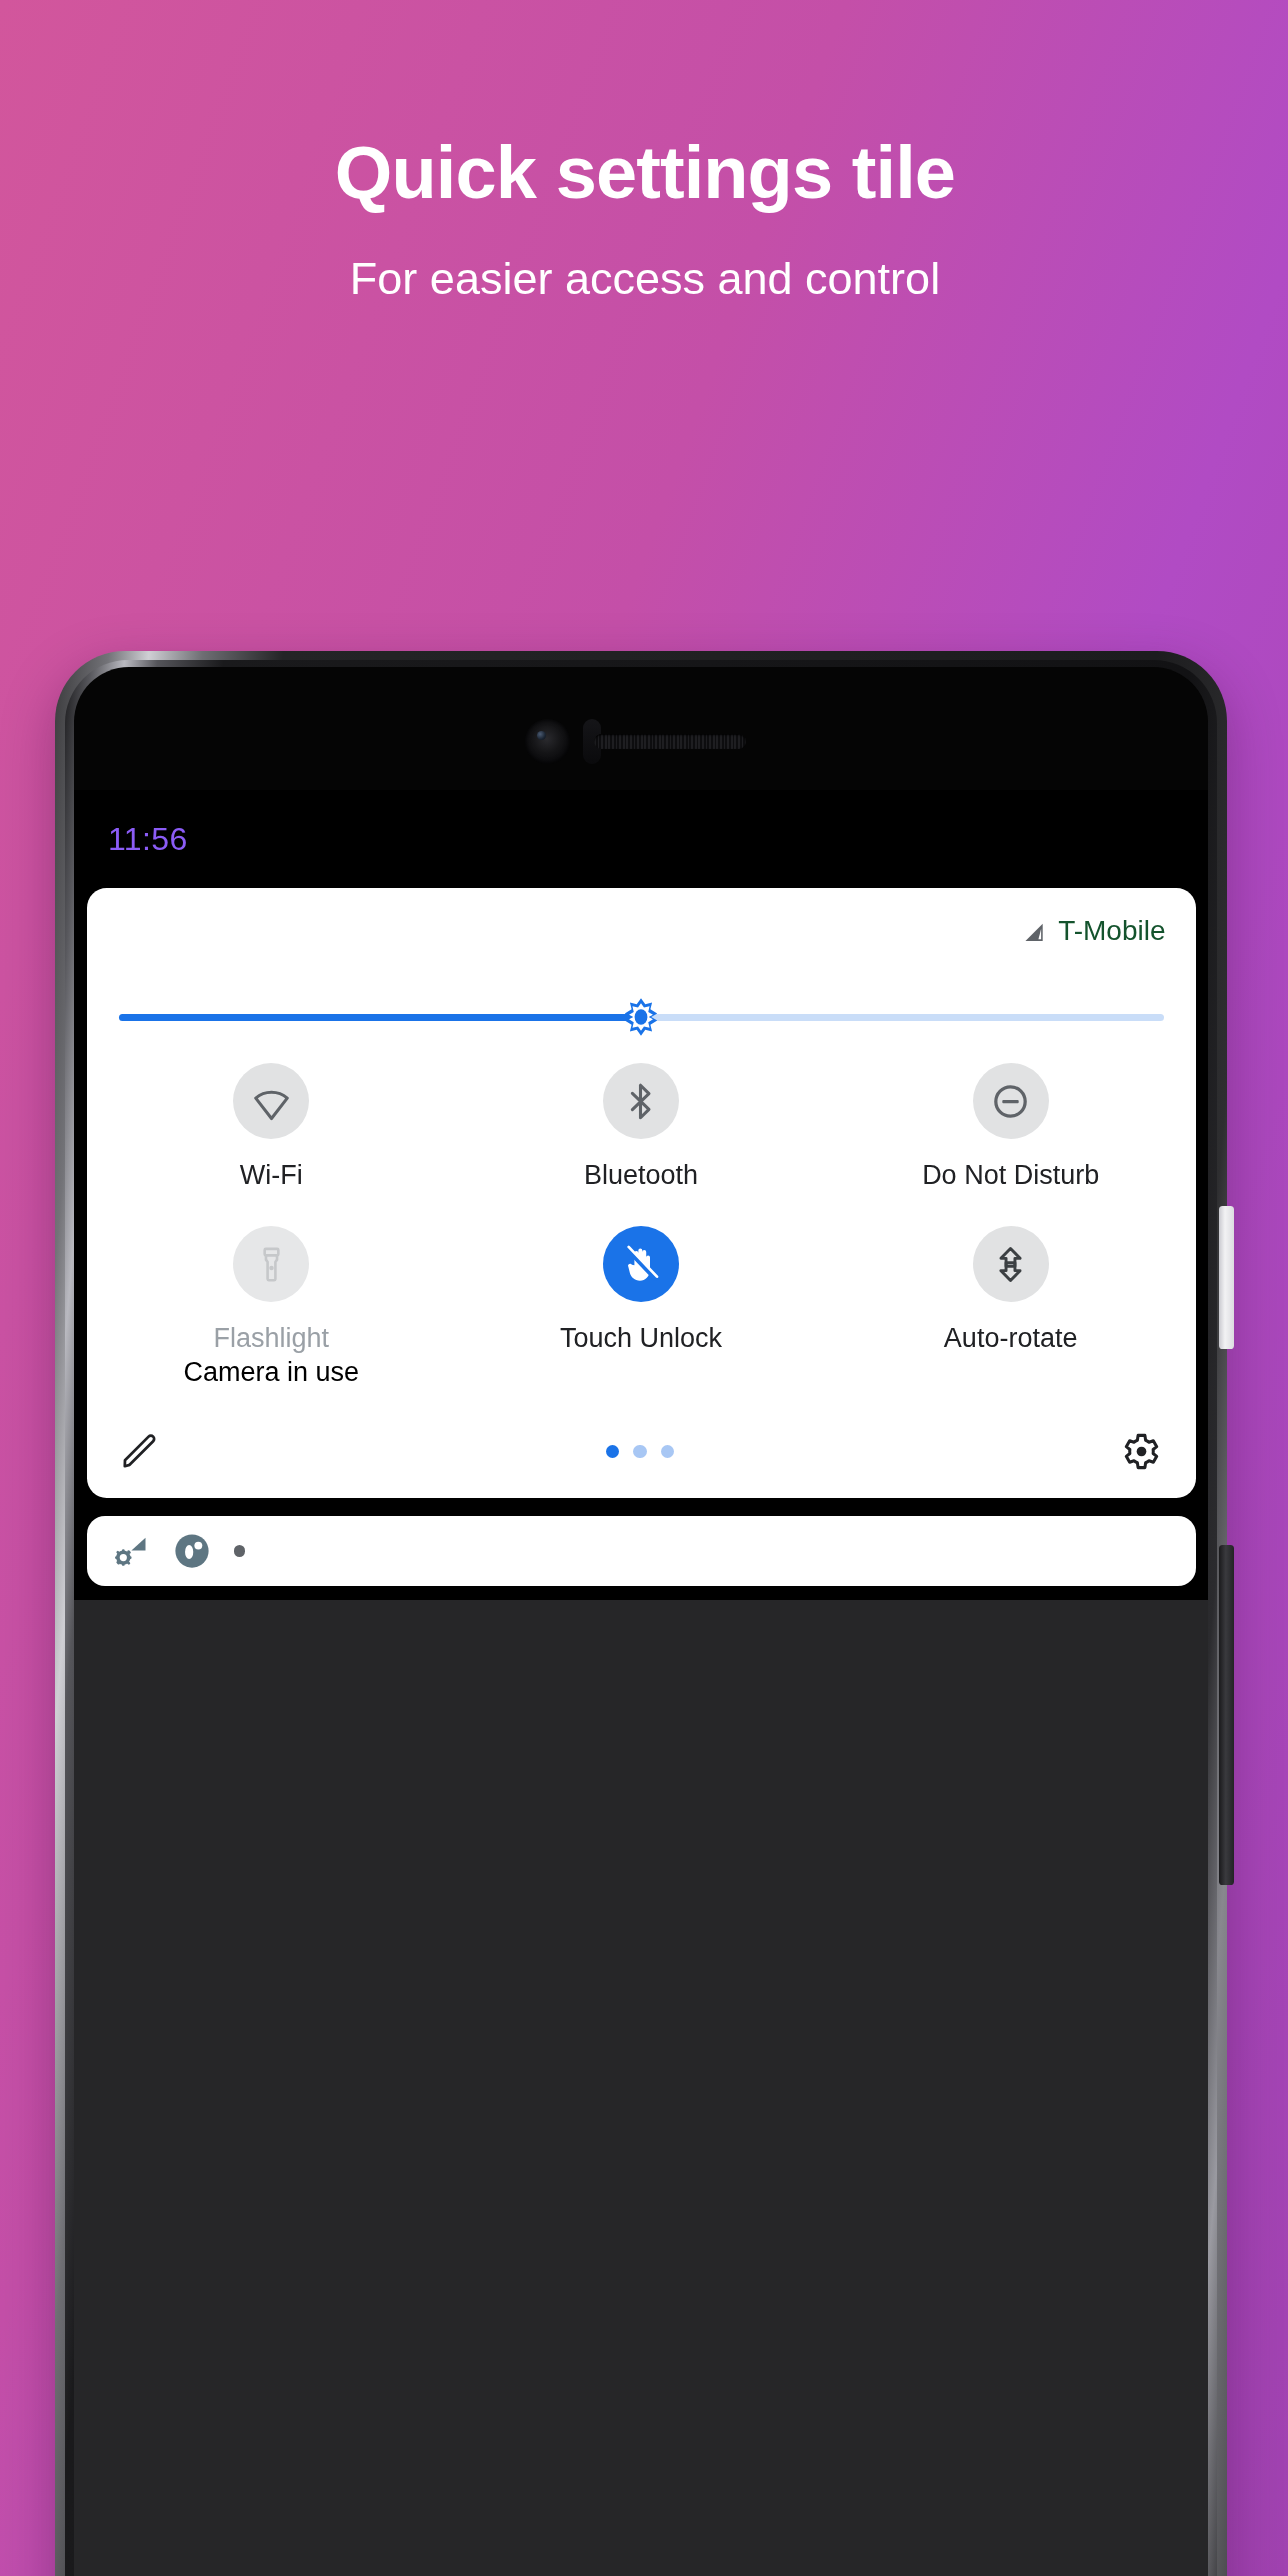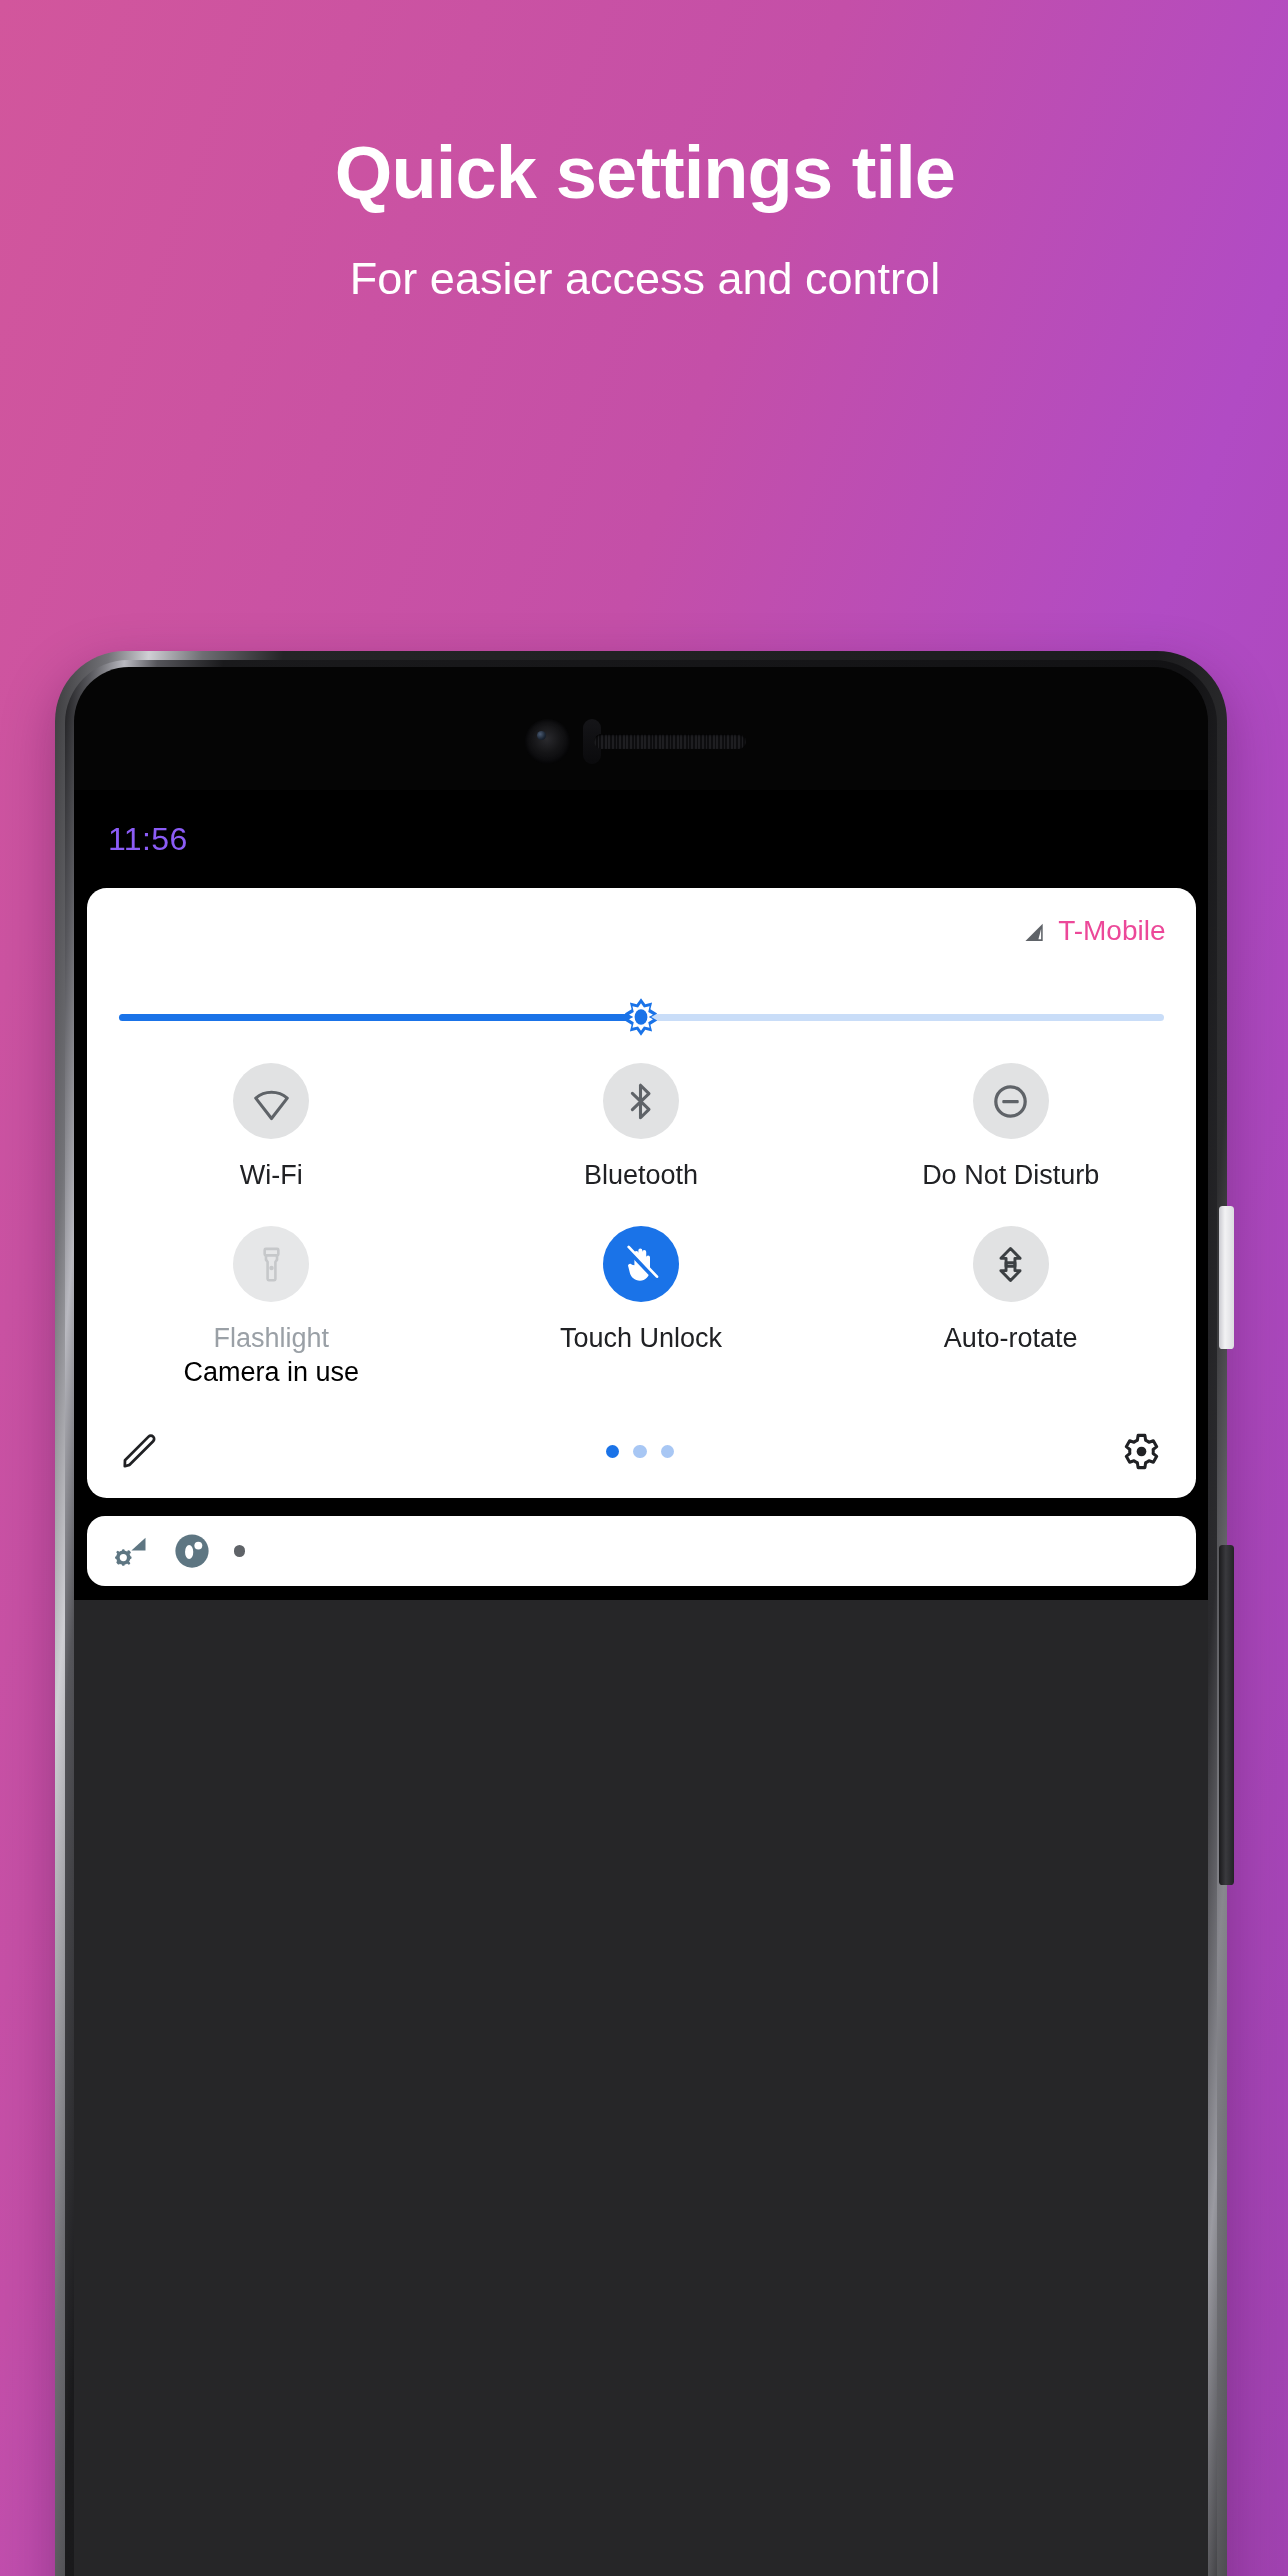--- a/index.html
+++ b/index.html
@@ -111,21 +111,21 @@
     left:12.5px; right:12.5px; top:98px;
     height:610px;
     background:#ffffff;
     border-radius:19.7px;
     box-shadow:0 1.8px 4.5px rgba(0,0,0,.2);
   }
   .qs-carrier {
     position:absolute; right:30px; top:27px;
     display:flex; align-items:center; gap:10.7px;
   }
-  .qs-carrier-text { font-size:28px; color:#ec4899; }
+  .qs-carrier-text { font-size:28px; color:#14532d; }
   .sig-tri { width:24px; height:23px; display:block; }
 
   
   .brightness {
     position:absolute; left:32px; right:32px; top:111px; height:36px;
   }
   .br-track {
     position:absolute; left:0; right:0; top:15px; height:7.2px;
     border-radius:3.6px; background:#c9ddf8;
   }

